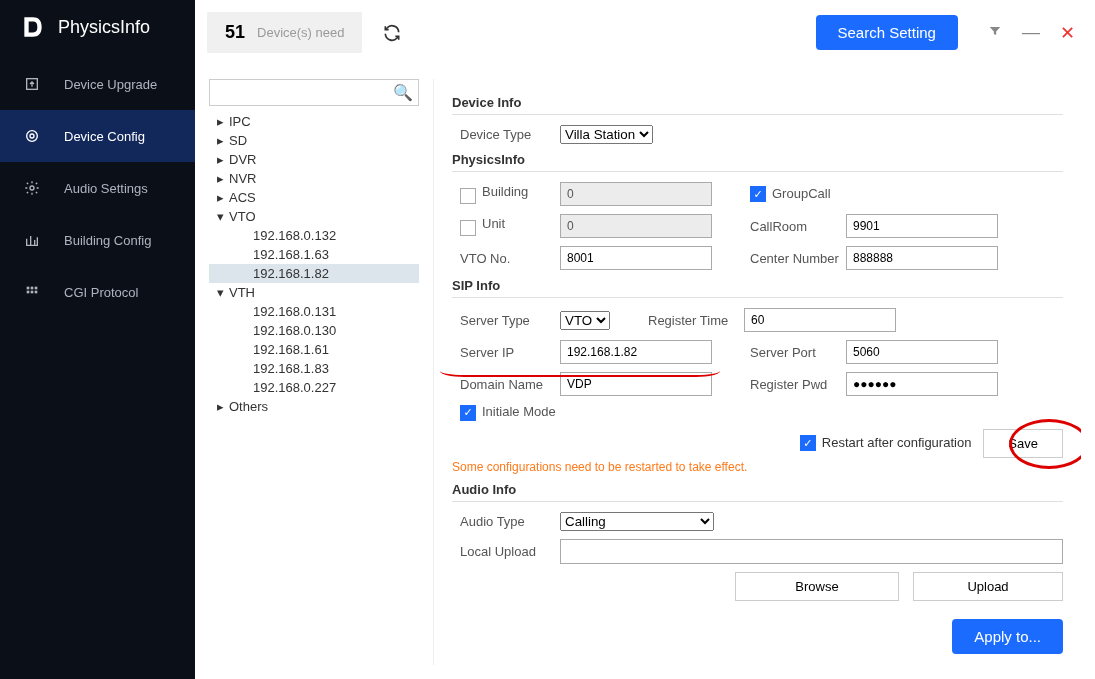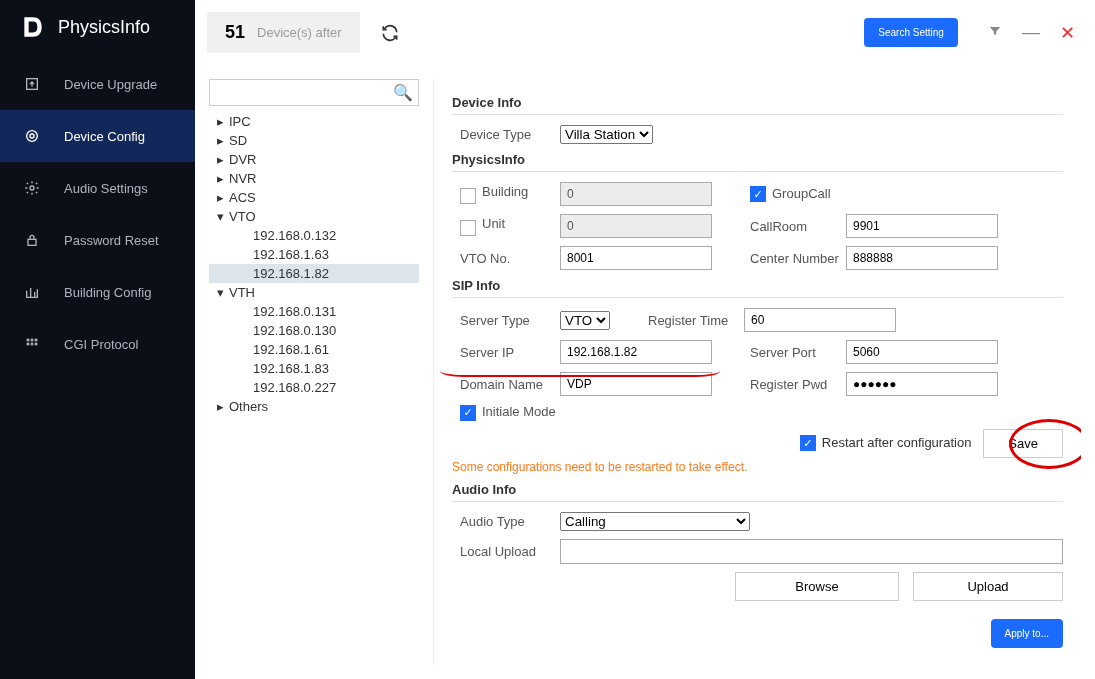--- a/index.html
+++ b/index.html
@@ -12,21 +12,21 @@
 .nav-item.active { background: #12285a; color: #fff; }
 .nav-item svg, .nav-item .ico { width: 16px; height: 16px; margin-right: 24px; flex-shrink: 0; }
 
 .main { flex: 1; display: flex; flex-direction: column; }
 .topbar { display: flex; align-items: center; padding: 12px 20px 12px 12px; background: #fff; }
 .count-box { background: #f0f0f0; padding: 10px 18px; display: flex; align-items: center; gap: 12px; border-radius: 1px; }
 .count-box .num { font-size: 18px; font-weight: bold; }
 .count-box .lbl { color: #9a9a9a; font-size: 13px; }
 .refresh { margin-left: 14px; width: 32px; height: 32px; display: flex; align-items: center; justify-content: center; cursor: pointer; }
 .spacer { flex: 1; }
-.btn-primary { background: #1b6bff; color: #fff; border: none; border-radius: 4px; padding: 9px 14px; font-size: 10px; cursor: pointer; }
+.btn-primary { background: #1b6bff; color: #fff; border: none; border-radius: 4px; padding: 9px 22px; font-size: 15px; cursor: pointer; }
 .top-icons { display: flex; align-items: center; gap: 20px; margin-left: 30px; }
 .top-icons .ti { cursor: pointer; color: #888; }
 
 .workarea { flex: 1; display: flex; gap: 14px; padding: 14px; background: #fff; }
 .tree-col { width: 210px; background: #fff; display: flex; flex-direction: column; }
 .searchbox { position: relative; margin-bottom: 6px; }
 .searchbox input { width: 100%; padding: 5px 28px 5px 6px; border: 1px solid #ccc; }
 .searchbox .mag { position: absolute; right: 6px; top: 4px; color: #888; }
 .tree { font-size: 13px; color: #333; }
 .tree-node { padding: 2px 0 2px 8px; cursor: pointer; display: flex; align-items: center; }
@@ -83,27 +83,20 @@
   </div>
   <div class="nav-item">
     <svg class="ico" viewBox="0 0 24 24" fill="none" stroke="#aeb4bf" stroke-width="2">
         <circle cx="12" cy="12" r="3"></circle>
         <path d="M12 2v3M12 19v3M4.2 4.2l2 2M17.8 17.8l2 2M2 12h3M19 12h3M4.2 19.8l2-2M17.8 6.2l2-2"></path>
       </svg>
     <span>Audio Settings</span>
   </div>
   <div class="nav-item">
     <svg class="ico" viewBox="0 0 24 24" fill="none" stroke="#aeb4bf" stroke-width="2">
-        <rect x="6" y="11" width="12" height="9"></rect>
-        <path d="M9 11V8a3 3 0 016 0v3"></path>
-      </svg>
-    <span>Password Reset</span>
-  </div>
-  <div class="nav-item">
-    <svg class="ico" viewBox="0 0 24 24" fill="none" stroke="#aeb4bf" stroke-width="2">
         <path d="M4 20V10M10 20V6M16 20V12M20 20V8M3 20h18"></path>
       </svg>
     <span>Building Config</span>
   </div>
   <div class="nav-item">
     <svg class="ico" viewBox="0 0 24 24" fill="#aeb4bf">
         <rect x="4" y="4" width="4" height="4"></rect>
         <rect x="10" y="4" width="4" height="4"></rect>
         <rect x="16" y="4" width="4" height="4"></rect>
         <rect x="4" y="10" width="4" height="4"></rect>
@@ -111,21 +104,21 @@
         <rect x="16" y="10" width="4" height="4"></rect>
       </svg>
     <span>CGI Protocol</span>
   </div>
 </div>
 
 <div class="main">
   <div class="topbar">
     <div class="count-box">
       <span class="num">51</span>
-      <span class="lbl">Device(s) after</span>
+      <span class="lbl">Device(s) need</span>
     </div>
     <div class="refresh">
       <svg width="20" height="20" viewBox="0 0 24 24" fill="none" stroke="#333" stroke-width="2">
           <path d="M20 11A8 8 0 006 6l-2 2M4 13a8 8 0 0014 5l2-2"></path>
           <path d="M4 4v4h4M20 20v-4h-4"></path>
         </svg>
     </div>
     <div class="spacer"></div>
     <button class="btn-primary">Search Setting</button>
     <div class="top-icons">
@@ -248,21 +241,21 @@
       <div class="restart-row">
         <span><span class="chk"></span><span>Restart after configuration</span></span>
         <button class="btn-out">Save</button>
       </div>
       <div class="notice">Some configurations need to be restarted to take effect.</div>
 
       <div class="sect">Audio Info</div>
       <hr class="hr">
       <div class="row">
         <div class="lab">Audio Type</div>
-        <select class="val" style="width:190px"><option>Calling</option></select>
+        <select class="val" style="width:154px"><option>Calling</option></select>
       </div>
       <div class="row">
         <div class="lab">Local Upload</div>
         <input type="text" style="flex: 1 1 0%; border: 1px solid rgb(170, 170, 170); padding: 4px 6px;">
       </div>
       <div class="bot-btns">
         <button class="btn-out" style="width:164px">Browse</button>
         <button class="btn-out" style="width:150px">Upload</button>
       </div>
       <div class="apply-row">

